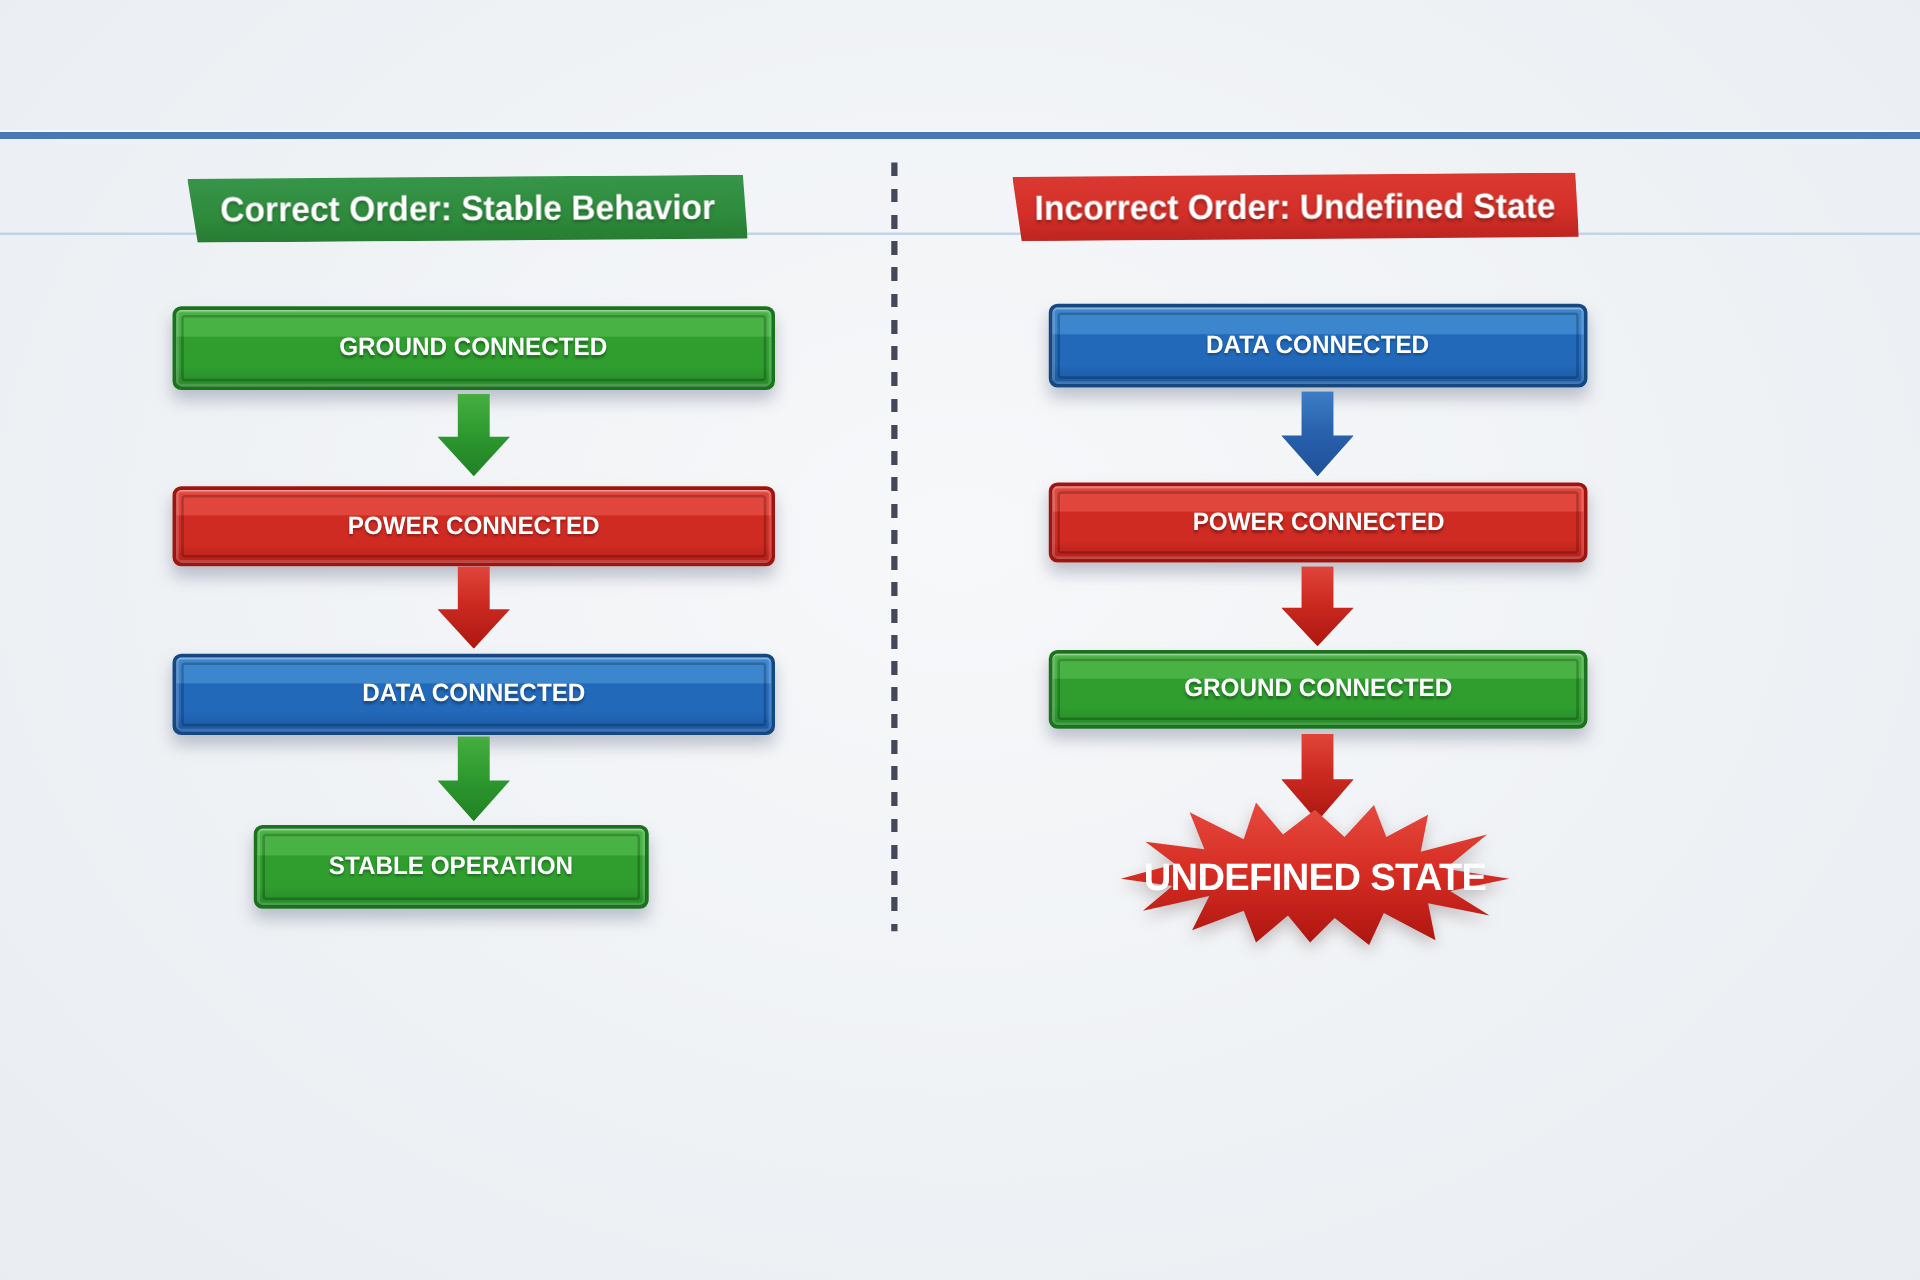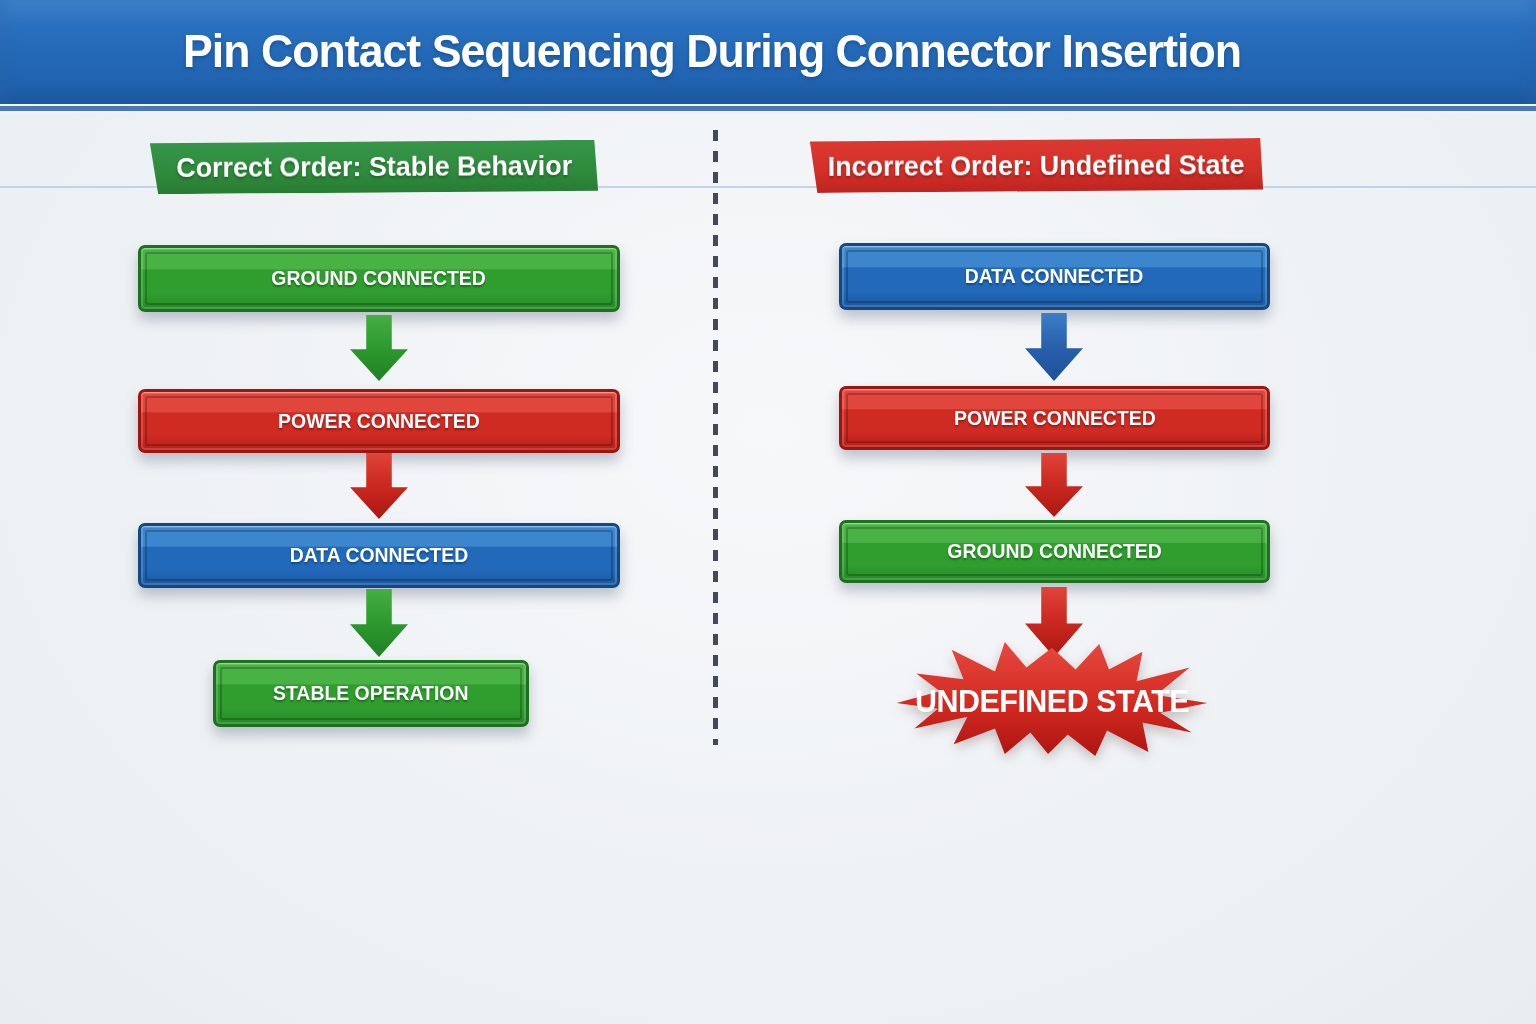--- a/index.html
+++ b/index.html
@@ -109,23 +109,20 @@
     font-family:"Liberation Sans", sans-serif;
     font-weight:bold;font-size:31px;fill:#ffffff;
     letter-spacing:-.5px;
   }
 </style>
 </head>
 <body>
 
 <div class="stage">
 
-  <header class="banner">
-    <h1 class="title"><span>Pin Contact Sequencing During Connector Insertion</span></h1>
-  </header>
   <div class="banner-stripe"></div>
 
   <div class="hairline"></div>
 
   <div class="divider"></div>
 
   <section>
     <div class="ribbon ribbon-green" style="left:150px;top:141px;width:448px;height:52px;">
       <span>Correct Order: Stable Behavior</span>
     </div>
@@ -141,21 +138,21 @@
     </div>
 
     <div class="arrow arrow-red" style="left:350px;top:453px;height:66px;"></div>
 
     <div class="pbox blue" style="left:138px;top:523px;width:482px;height:65px;">
       <span>DATA CONNECTED</span>
     </div>
 
     <div class="arrow arrow-green" style="left:350px;top:589px;height:68px;"></div>
 
-    <div class="pbox green" style="left:213px;top:660px;width:316px;height:67px;">
+    <div class="pbox green" style="left:203px;top:660px;width:316px;height:67px;">
       <span>STABLE OPERATION</span>
     </div>
   </section>
 
   <section>
     <div class="ribbon ribbon-red" style="left:810px;top:139px;width:453px;height:53px;">
       <span>Incorrect Order: Undefined State</span>
     </div>
 
     <div class="pbox blue" style="left:839px;top:243px;width:431px;height:67px;">

